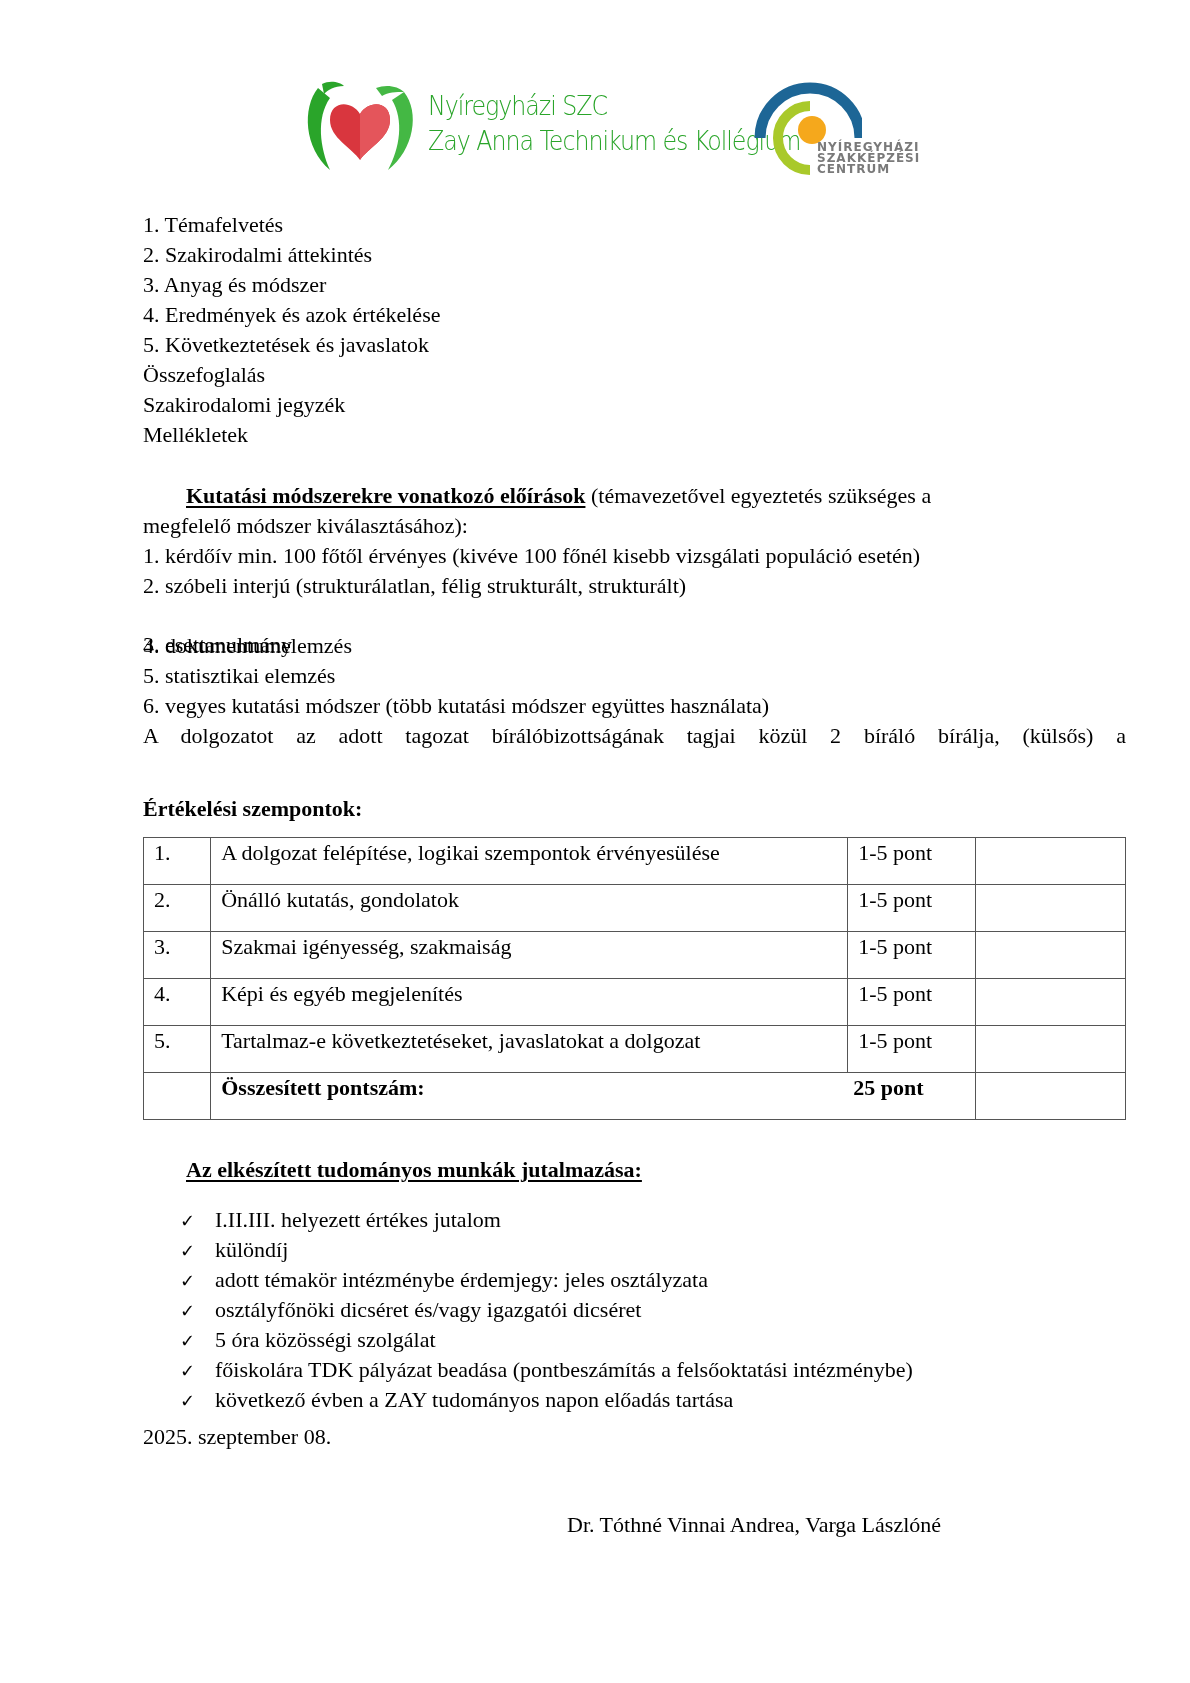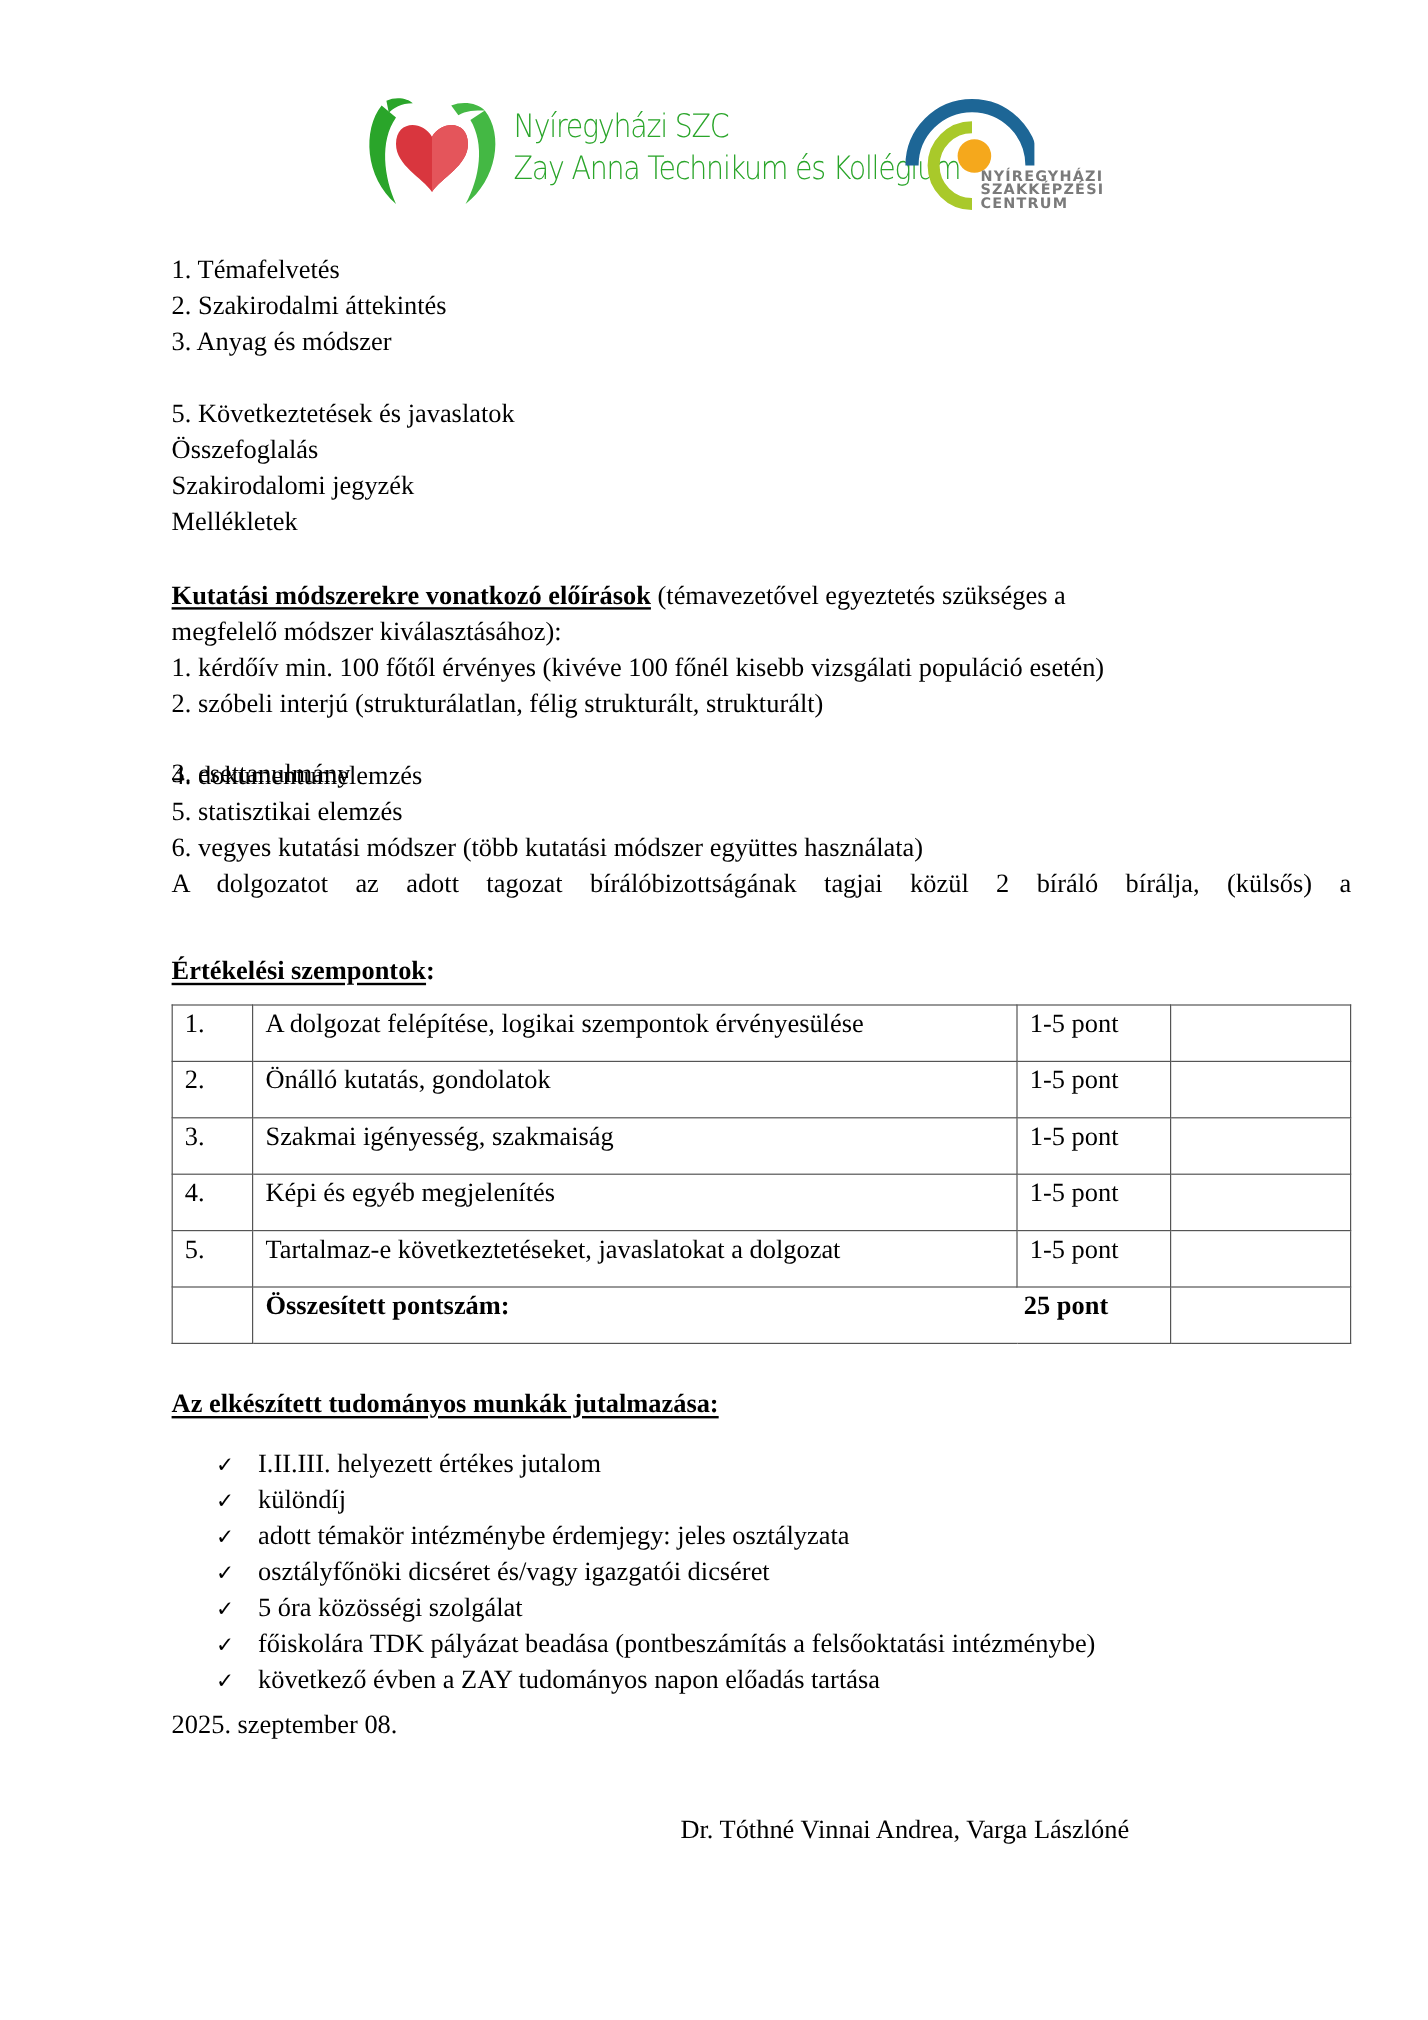--- a/index.html
+++ b/index.html
@@ -11,21 +11,21 @@
   .logo-school { position: absolute; left: 300px; top: 78px; width: 120px; height: 96px; }
   .logo-text { position: absolute; left: 428px; top: 88px; color: #2aa52a;
                font-family: "DejaVu Sans", "Liberation Sans", sans-serif; font-weight: 300;
                font-size: 27px; line-height: 35px; letter-spacing: -1.2px; transform: scaleX(0.88);
                transform-origin: left top; white-space: nowrap; }
   .logo-szc { position: absolute; left: 752px; top: 76px; width: 110px; height: 100px; }
   .logo-szc-text { position: absolute; left: 817px; top: 142px; font-family: "DejaVu Sans", sans-serif;
                    font-size: 12px; line-height: 11px; letter-spacing: 1px; color: #7a7a7a; font-weight: bold; }
 
   .line { position: absolute; left: 143px; font-size: 22px; line-height: 30px; white-space: nowrap; }
-  .u-bold { font-weight: bold; text-decoration: underline; text-underline-offset: 3px; }
+  .u-bold { font-weight: bold; text-decoration: underline; text-underline-offset: 3px; margin-left: 43px; }
   .just { width: 983px; text-align: justify; text-align-last: justify; white-space: normal; }
 
   
   .crit-table { position: absolute; left: 143px; top: 837px; width: 983px;
                 border-collapse: collapse; font-size: 22px; }
   .crit-table td { border: 1.5px solid #555; height: 44px; vertical-align: top;
                    padding: 2px 10px 0 10px; line-height: 26px; }
   .crit-table td.num { width: 46px; padding-left: 10px; }
   .crit-table td.desc { width: 614px; }
   .crit-table td.pts { width: 106px; }
@@ -60,39 +60,40 @@
   </svg>
   <div class="logo-szc-text">
     <div>NYÍREGYHÁZI</div>
     <div>SZAKKÉPZÉSI</div>
     <div>CENTRUM</div>
   </div>
 
   <div class="line" style="top:210px">1. Témafelvetés</div>
   <div class="line" style="top:240px">2. Szakirodalmi áttekintés</div>
   <div class="line" style="top:270px">3. Anyag és módszer</div>
+  <div class="line" style="top:300px">4. Eredmények és azok értékelése</div>
   <div class="line" style="top:330px">5. Következtetések és javaslatok</div>
   <div class="line" style="top:360px">Összefoglalás</div>
   <div class="line" style="top:390px">Szakirodalomi jegyzék</div>
   <div class="line" style="top:420px">Mellékletek</div>
 
   <div class="line" style="top:481px">
     <span class="u-bold">Kutatási módszerekre vonatkozó előírások</span><span> (témavezetővel egyeztetés szükséges a</span>
   </div>
   <div class="line" style="top:511px">megfelelő módszer kiválasztásához):</div>
   <div class="line" style="top:541px">1. kérdőív min. 100 főtől érvényes (kivéve 100 főnél kisebb vizsgálati populáció esetén)</div>
   <div class="line" style="top:571px">2. szóbeli interjú (strukturálatlan, félig strukturált, strukturált)</div>
   <div class="line" style="top:630px">3. esettanulmány</div>
   <div class="line" style="top:631px">4. dokumentumelemzés</div>
   <div class="line" style="top:661px">5. statisztikai elemzés</div>
   <div class="line" style="top:691px">6. vegyes kutatási módszer (több kutatási módszer együttes használata)</div>
   <div class="line just" style="top:721px">A dolgozatot az adott tagozat bírálóbizottságának tagjai közül 2 bíráló bírálja, (külsős) a</div>
 
   <div class="line" style="top:794px;font-weight:bold">
-    <span style="text-decoration:underline;text-underline-offset:3px">Értékelési szempontok</span><span>:</span>
+    <span style="text-underline-offset:3px">Értékelési szempontok</span><span>:</span>
   </div>
 
   <table class="crit-table">
     <tbody>
         <tr>
       <td class="num">1.</td>
       <td class="desc">A dolgozat felépítése, logikai szempontok érvényesülése</td>
       <td class="pts">1-5 pont</td>
       <td class="empty"></td>
     </tr>

